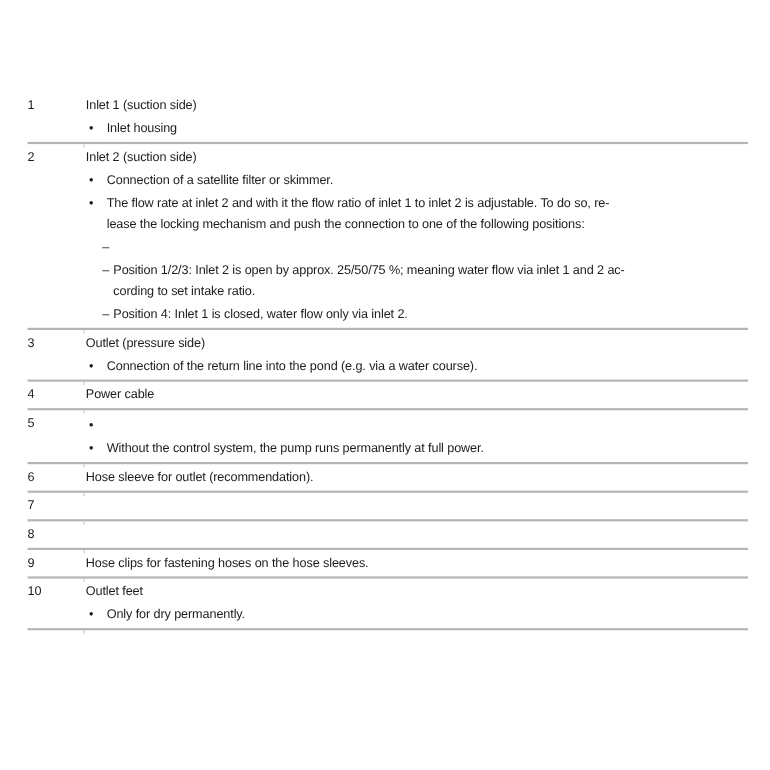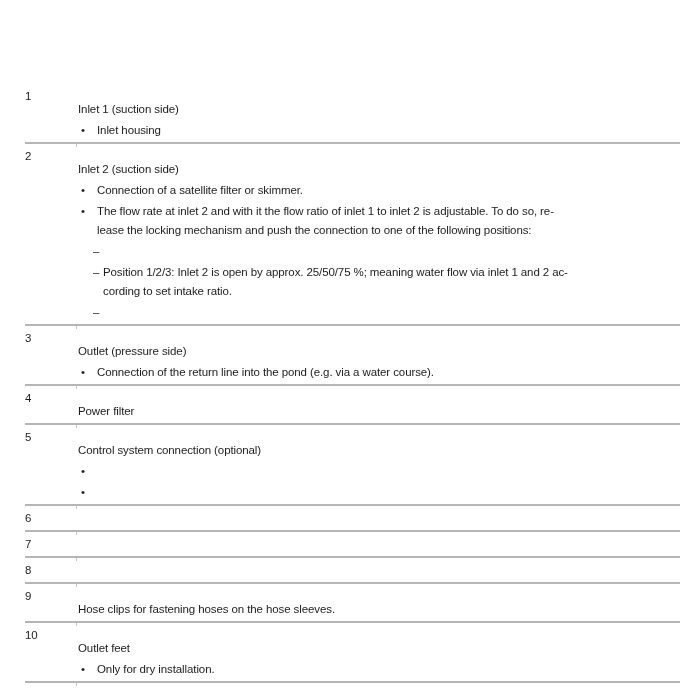--- a/index.html
+++ b/index.html
@@ -17,21 +17,21 @@
     border-bottom:2px solid #b5b5b5;
     padding:3px 0 2px 0;
     position:relative;
   }
   
   .row::after{
     content:"";position:absolute;left:51px;bottom:-5px;
     width:1px;height:3px;background:#c6c6c6;
   }
   .num{flex:0 0 53px;width:53px;}
-  .content{flex:1;min-width:0;margin-top:13px;}
+  .content{flex:1;min-width:0;}
   .title{}
   .bullet{display:flex;margin-top:2px;padding-left:3px;}
   .bullet > .marker{flex:0 0 16px;}
   .dash{display:flex;margin-top:2px;margin-left:15px;}
   .dash > .marker{flex:0 0 10px;}
   .btext,.dtext{white-space:pre-wrap;min-width:0;}
 </style>
 </head>
 <body>
 
@@ -64,57 +64,61 @@
       <div class="dash">
         <span class="marker">–</span>
       </div>
       <div class="dash">
         <span class="marker">–</span>
         <span class="dtext">Position 1/2/3: Inlet 2 is open by approx. 25/50/75 %; meaning water flow via inlet 1 and 2 ac-
 cording to set intake ratio.</span>
       </div>
       <div class="dash">
         <span class="marker">–</span>
+        <span class="dtext">Position 4: Inlet 1 is closed, water flow only via inlet 2.</span>
       </div>
     </div>
   </div>
 
   <div class="row">
     <div class="num">3</div>
     <div class="content">
       <div class="title">Outlet (pressure side)</div>
       <div class="bullet">
         <span class="marker">•</span>
         <span class="btext">Connection of the return line into the pond (e.g. via a water course).</span>
       </div>
     </div>
   </div>
 
   <div class="row">
     <div class="num">4</div>
     <div class="content">
-      <div class="title">Power filter</div>
+      <div class="title">Power cable</div>
     </div>
   </div>
 
   <div class="row">
     <div class="num">5</div>
     <div class="content">
-      <div class="title">Control system connection (optional)</div>
       <div class="bullet">
         <span class="marker">•</span>
       </div>
       <div class="bullet">
         <span class="marker">•</span>
+        <span class="btext">Without the control system, the pump runs permanently at full power.</span>
       </div>
     </div>
   </div>
 
   <div class="row">
     <div class="num">6</div>
+    <div class="content">
+      <div class="title">Hose sleeve for outlet (recommendation).</div>
+    </div>
   </div>
 
   <div class="row">
     <div class="num">7</div>
   </div>
 
   <div class="row">
     <div class="num">8</div>
   </div>
 
@@ -124,18 +128,18 @@
       <div class="title">Hose clips for fastening hoses on the hose sleeves.</div>
     </div>
   </div>
 
   <div class="row">
     <div class="num">10</div>
     <div class="content">
       <div class="title">Outlet feet</div>
       <div class="bullet">
         <span class="marker">•</span>
-        <span class="btext">Only for dry installation.</span>
+        <span class="btext">Only for dry permanently.</span>
       </div>
     </div>
   </div>
 
 </div>
 
 </body></html>

